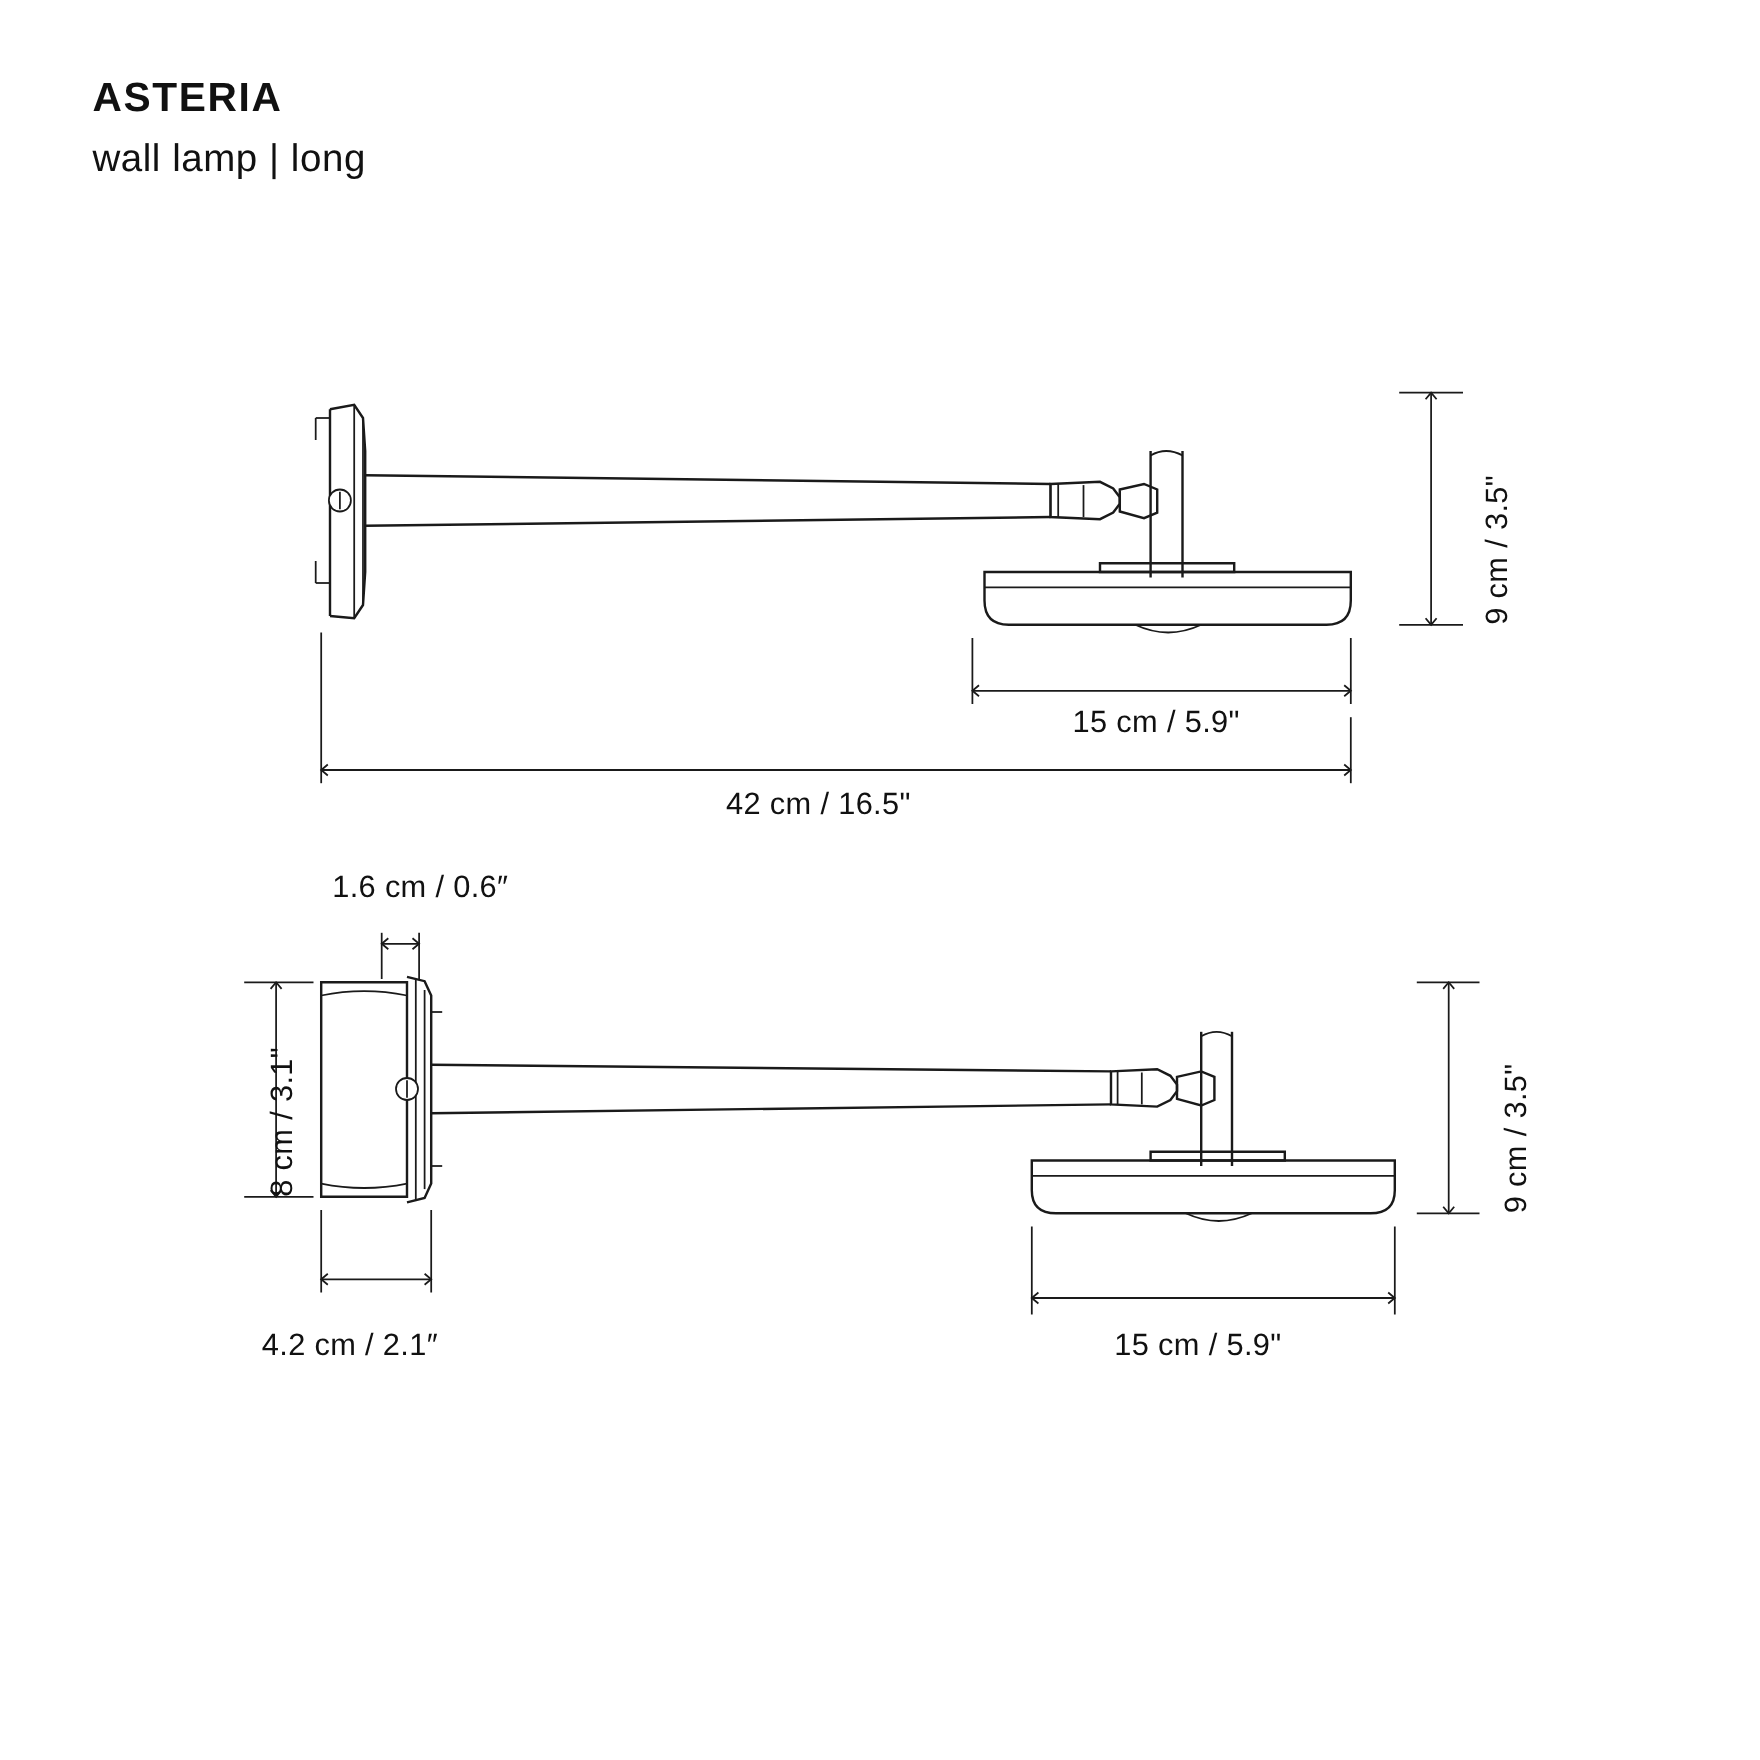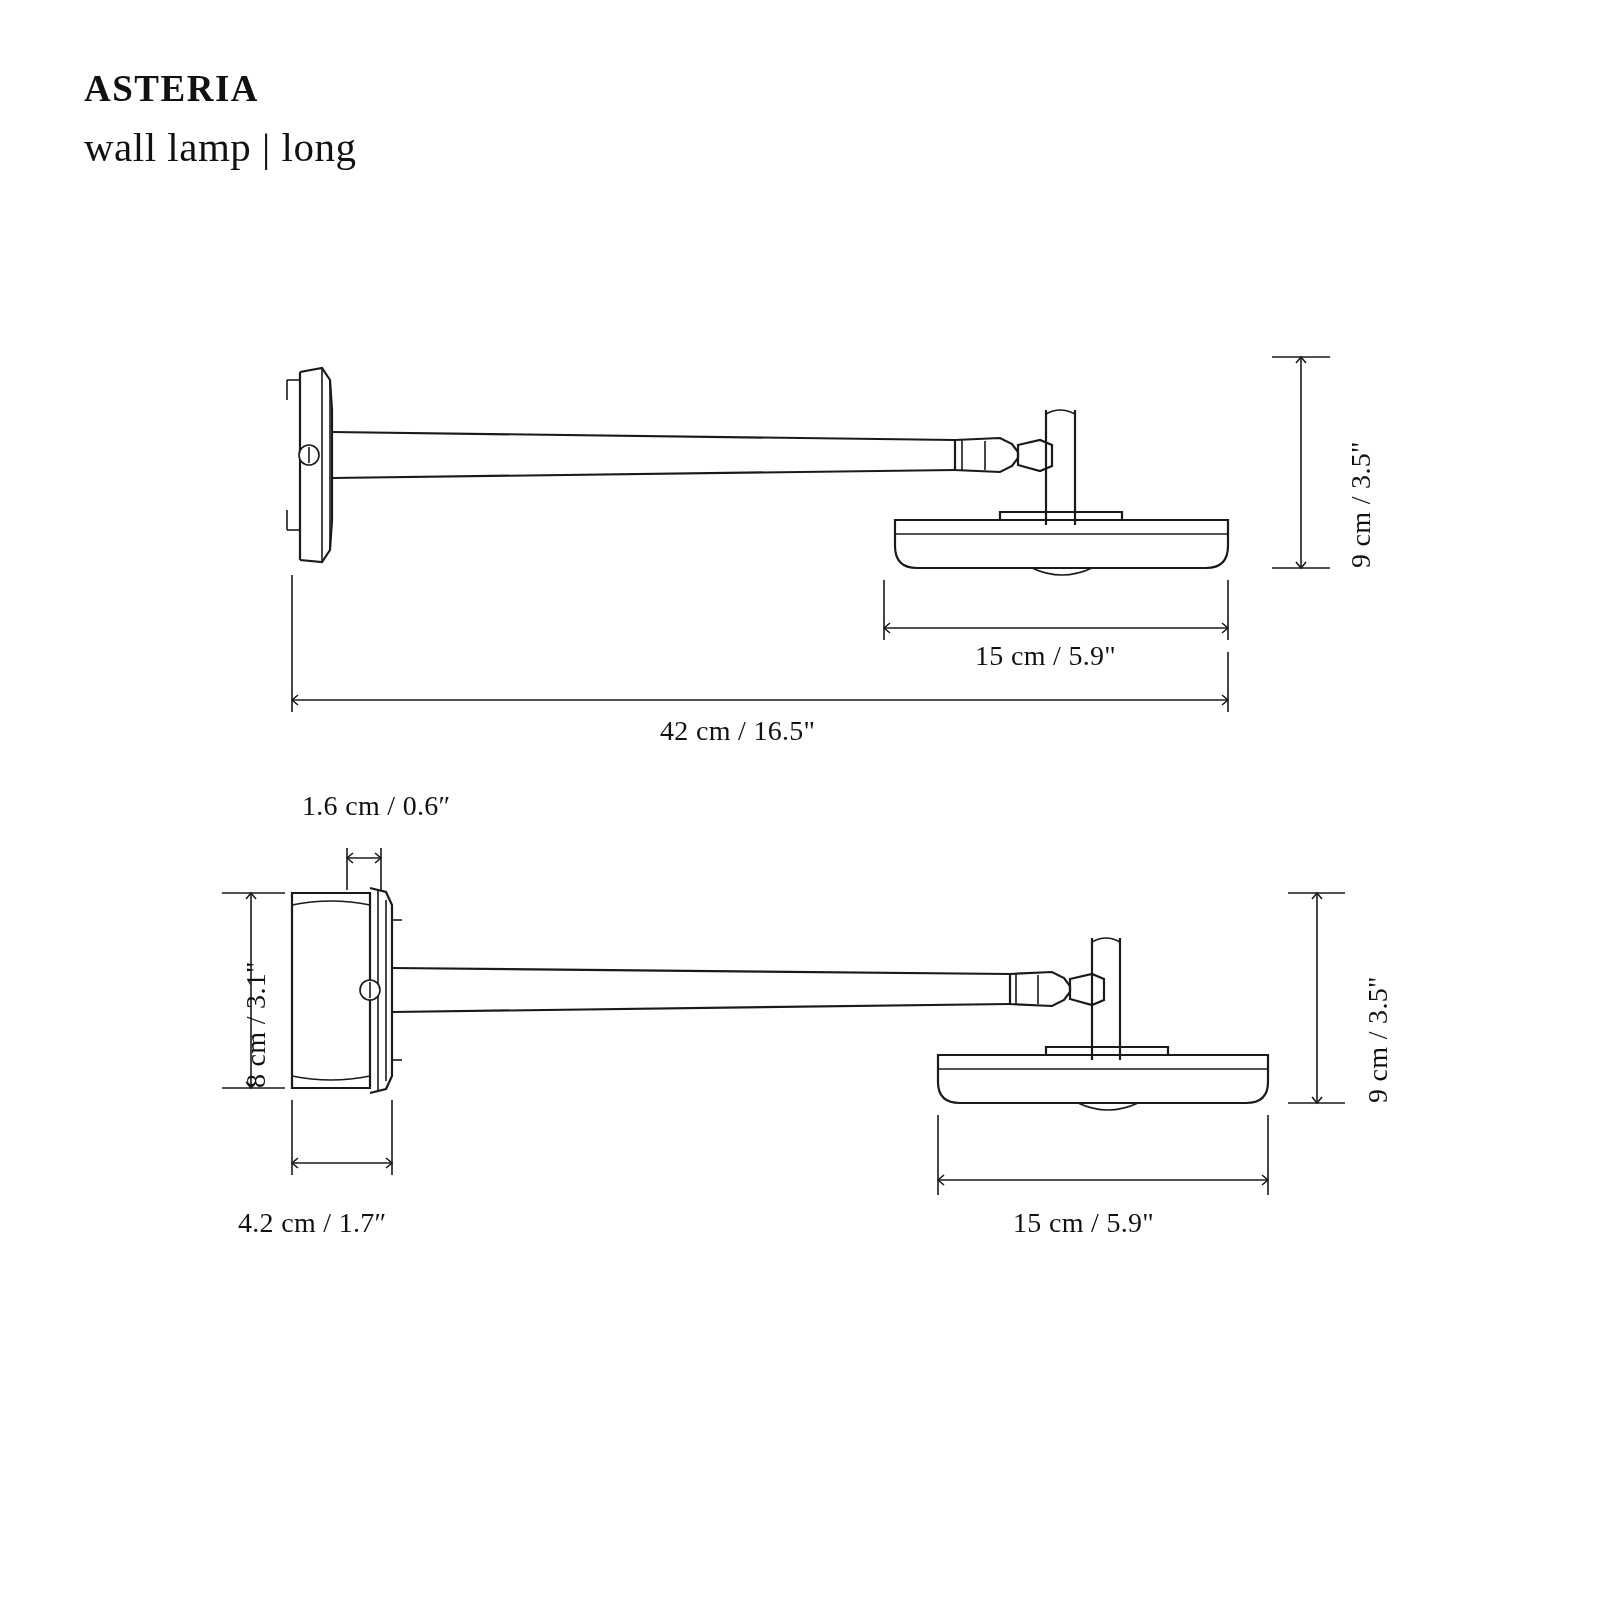--- a/index.html
+++ b/index.html
@@ -5,38 +5,38 @@
   html, body {
     margin: 0;
     padding: 0;
     background: #ffffff;
   }
   #sheet {
     position: relative;
     width: 1600px;
     height: 1600px;
     background: #ffffff;
-    font-family: Liberation Serif, serif;
+    font-family: Liberation Sans, sans-serif;
     color: #1a1a1a;
     overflow: hidden;
   }
   .title-block {
     position: absolute;
     left: 84px;
     top: 66px;
   }
   .title-main {
     font-size: 37px;
     font-weight: bold;
     letter-spacing: 1.5px;
     line-height: 1.25;
     color: #111111;
   }
   .title-sub {
-    font-size: 41px;
+    font-size: 35px;
     font-weight: normal;
     letter-spacing: 0.5px;
     line-height: 1.35;
     color: #111111;
     margin-top: 8px;
   }
   .dim-label {
     position: absolute;
     font-size: 28px;
     color: #111111;
@@ -190,19 +190,19 @@
   <div class="dim-label vert" style="left:1345px; top:568px;">9 cm / 3.5"</div>
 
   <div class="dim-label" style="left:975px; top:640px;">15 cm / 5.9"</div>
 
   <div class="dim-label" style="left:660px; top:715px;">42 cm / 16.5"</div>
 
   <div class="dim-label" style="left:272px; top:790px;margin-left:30px;">1.6 cm / 0.6″</div>
 
   <div class="dim-label vert" style="left:240px; top:1088px;">8 cm / 3.1"</div>
 
-  <div class="dim-label" style="left:238px; top:1207px;">4.2 cm / 1.7″</div>
+  <div class="dim-label" style="left:238px; top:1207px;">4.2 cm / 2.1″</div>
 
   <div class="dim-label vert" style="left:1362px; top:1103px;">9 cm / 3.5"</div>
 
   <div class="dim-label" style="left:1013px; top:1207px;">15 cm / 5.9"</div>
 
 </div>
 
 </body></html>

